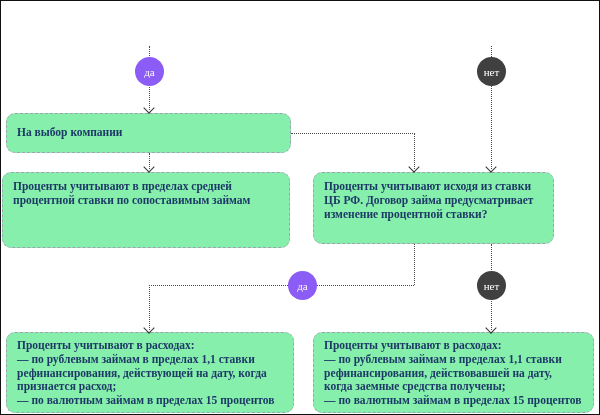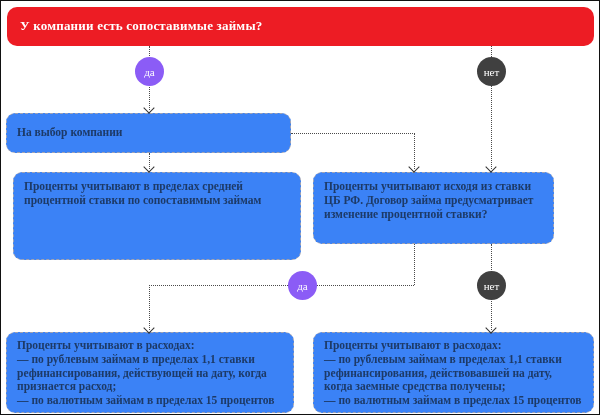--- a/index.html
+++ b/index.html
@@ -16,21 +16,21 @@
     position:absolute;left:6px;top:6px;width:587px;height:39px;
     box-sizing:border-box;
     background:#ed1c24;
     border-radius:10px;
     color:#fff;font-weight:700;font-size:13px;
     padding:11px 0 0 13px;
     letter-spacing:.2px;
   }
   .node{
     position:absolute;box-sizing:border-box;
-    background:#3b82f6;
+    background:#86efac;
     border:1px dashed #9fa2b2;
     border-radius:9px;
     color:#1d3a67;font-weight:700;font-size:11.5px;line-height:1.2;
     padding:7px 10px 6px 10px;
   }
   .node p{margin:0;}
   .circle{
     position:absolute;width:29px;height:29px;border-radius:50%;
     color:#fff;font-size:11px;font-weight:400;
     display:flex;align-items:center;justify-content:center;
@@ -61,42 +61,39 @@
   <div class="vline" style="left:148px;top:284px;height:45px;"></div>
   <div class="vline" style="left:490px;top:243px;height:86px;"></div>
 
   <div class="arrow-down" style="left:144px;top:103px;"></div>
   <div class="arrow-down" style="left:144px;top:162px;"></div>
   <div class="arrow-down" style="left:409px;top:162px;"></div>
   <div class="arrow-down" style="left:486px;top:162px;"></div>
   <div class="arrow-down" style="left:144px;top:323px;"></div>
   <div class="arrow-down" style="left:486px;top:323px;"></div>
 
-  <div class="title-bar">
-    <span>У компании есть сопоставимые займы?</span>
-  </div>
 
   <div class="circle blue" style="left:134px;top:56px;">
     <span>да</span>
   </div>
   <div class="circle red" style="left:476px;top:56px;">
     <span>нет</span>
   </div>
   <div class="circle blue" style="left:287px;top:270px;">
     <span>да</span>
   </div>
   <div class="circle red" style="left:476px;top:270px;">
     <span>нет</span>
   </div>
 
   <div class="node" style="left:5px;top:112px;width:285px;height:40px;padding-top:12px;">
     <p>На выбор компании</p>
   </div>
 
-  <div class="node" style="left:12px;top:171px;width:288px;height:88px;">
+  <div class="node" style="left:1px;top:171px;width:288px;height:76px;">
     <p>Проценты учитывают в пределах средней процентной ставки по сопоставимым займам</p>
   </div>
 
   <div class="node" style="left:312px;top:171px;width:241px;height:72px;">
     <p>Проценты учитывают исходя из ставки ЦБ РФ. Договор займа предусматривает изменение процентной ставки?</p>
   </div>
 
   <div class="node" style="left:5px;top:331px;width:288px;height:81px;padding-top:6px;">
     <p>Проценты учитывают в расходах:</p>
     <p>— по рублевым займам в пределах 1,1 ставки рефинансирования, действующей на дату, когда признается расход;</p>

